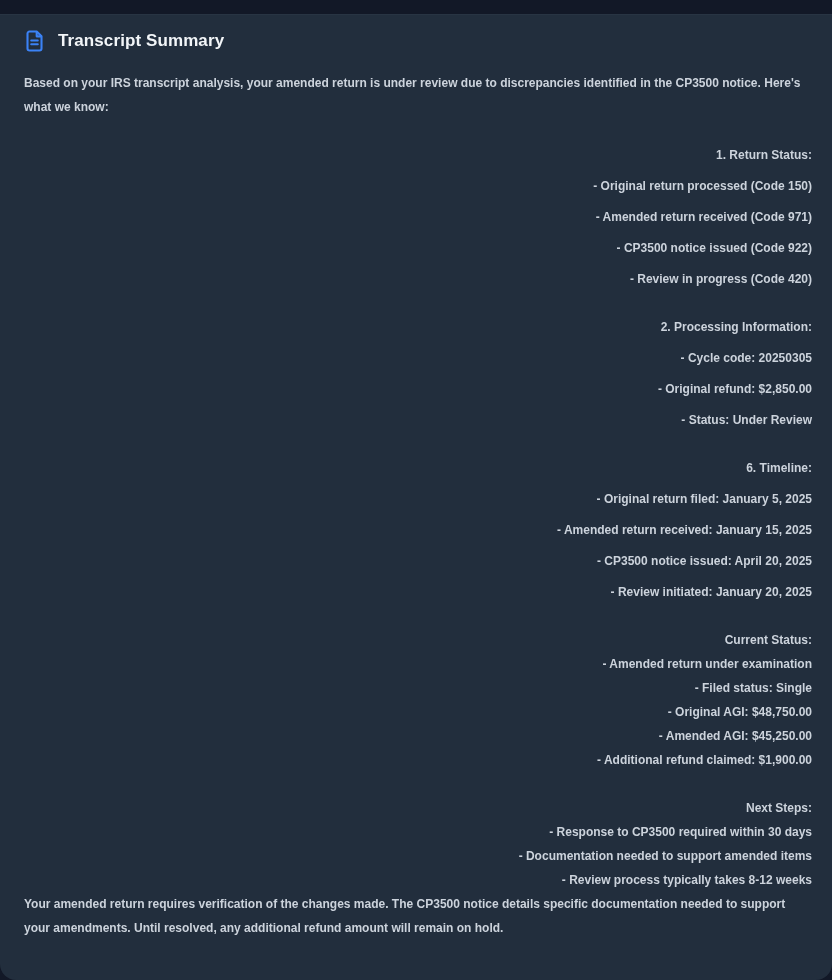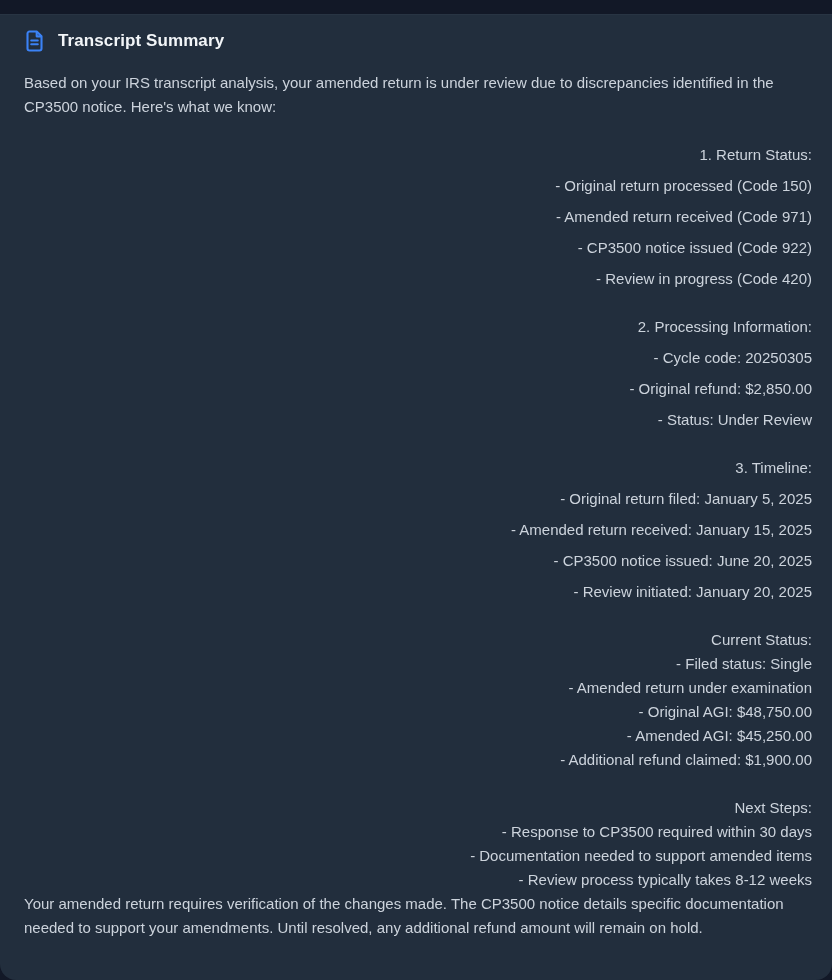--- a/index.html
+++ b/index.html
@@ -49,24 +49,24 @@
     flex: 0 0 auto;
     display: block;
   }
   .card-title {
     font-size: 17px;
     font-weight: 700;
     color: var(--title-text);
     letter-spacing: 0.1px;
   }
   .body-text {
-    font-size: 15px;
+    font-size: 12px;
     line-height: 24px;
     color: var(--body-text);
-    font-weight: 400;
+    font-weight: 700;
   }
   p.body-text { margin: 0; }
   .section { margin-top: 24px; text-align: right; }
   .section-heading { white-space: pre-wrap; }
   .section-item { white-space: pre-wrap; }
   .section.indented .section-item { padding-left: 14px; margin-top: 7px; }
   .closing { margin-top: 24px; max-width: 788px; }
   .intro { max-width: 788px; }
 </style>
 </head>
@@ -95,30 +95,30 @@
           <div class="section-item">- CP3500 notice issued (Code 922)</div>
           <div class="section-item">- Review in progress (Code 420)</div>
         </div>
         <div class="section body-text indented">
           <div class="section-heading">2. Processing Information:</div>
           <div class="section-item">- Cycle code: 20250305</div>
           <div class="section-item">- Original refund: $2,850.00</div>
           <div class="section-item">- Status: Under Review</div>
         </div>
         <div class="section body-text indented">
-          <div class="section-heading">3. Timeline:</div>
+          <div class="section-heading">6. Timeline:</div>
           <div class="section-item">- Original return filed: January 5, 2025</div>
           <div class="section-item">- Amended return received: January 15, 2025</div>
-          <div class="section-item">- CP3500 notice issued: June 20, 2025</div>
+          <div class="section-item">- CP3500 notice issued: April 20, 2025</div>
           <div class="section-item">- Review initiated: January 20, 2025</div>
         </div>
         <div class="section body-text">
           <div class="section-heading">Current Status:</div>
+          <div class="section-item">- Amended return under examination</div>
           <div class="section-item">- Filed status: Single</div>
-          <div class="section-item">- Amended return under examination</div>
           <div class="section-item">- Original AGI: $48,750.00</div>
           <div class="section-item">- Amended AGI: $45,250.00</div>
           <div class="section-item">- Additional refund claimed: $1,900.00</div>
         </div>
         <div class="section body-text">
           <div class="section-heading">Next Steps:</div>
           <div class="section-item">- Response to CP3500 required within 30 days</div>
           <div class="section-item">- Documentation needed to support amended items</div>
           <div class="section-item">- Review process typically takes 8-12 weeks</div>
         </div>

